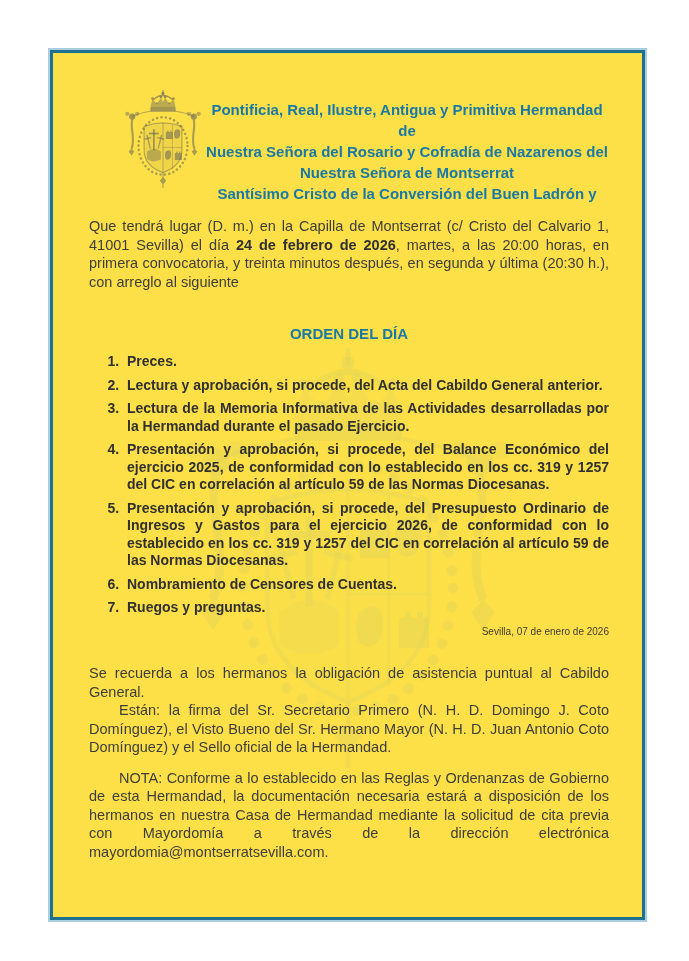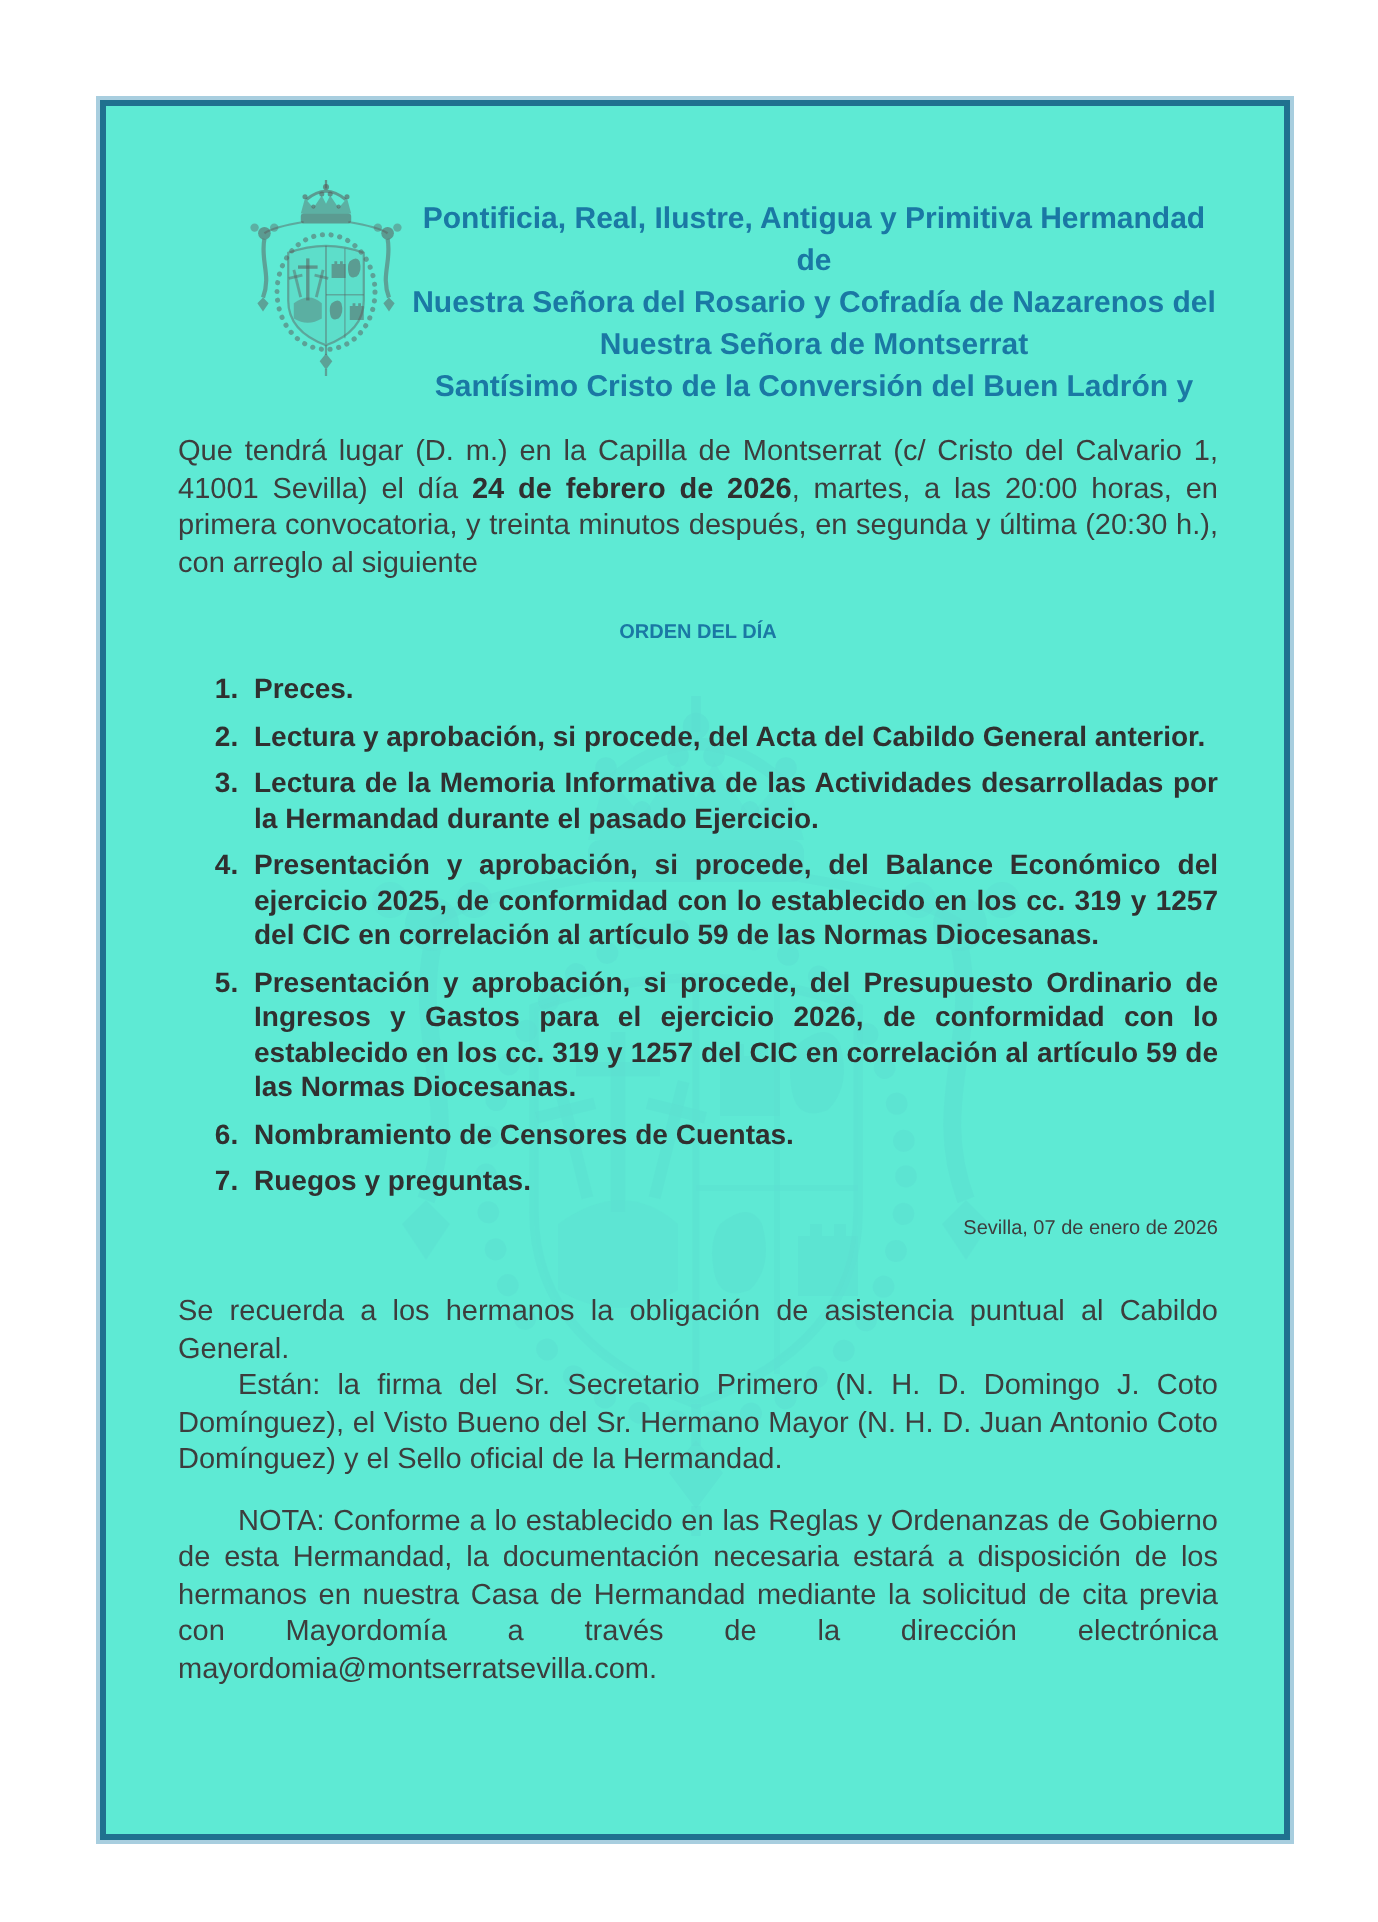--- a/index.html
+++ b/index.html
@@ -13,21 +13,21 @@
   html,body{background:#ffffff;}
   body{
     width:689px;height:961px;position:relative;
     font-family:"Liberation Sans","DejaVu Sans",sans-serif;
     color:var(--text-body);
   }
   .frame{
     position:absolute;left:50px;top:50px;width:595px;height:870px;
     border:3px solid var(--border-dark);
     outline:2px solid var(--border-light);
-    background:#5eead4;
+    background:#fde047;
     overflow:hidden;
   }
   .content{
     position:relative;height:100%;
     padding:37px 33px 0 36px;
     z-index:1;
   }
   
   .crest-watermark{
     position:absolute;left:50%;top:295px;width:360px;height:420px;
@@ -48,22 +48,22 @@
   }
   .indent{text-indent:30px;}
   .intro{margin-top:21px;}
   .doc-title{
     position:relative;z-index:1;margin-top:9px;text-align:center;
     color:var(--accent);font-weight:bold;font-size:20px;line-height:23px;
   }
   .details{margin-top:13px;}
   .details strong{color:var(--text-list);}
   .agenda-heading{
-    position:relative;z-index:1;margin-top:15px;text-align:center;
-    color:var(--accent);font-weight:bold;font-size:10px;line-height:21px;
+    position:relative;z-index:1;margin-top:32px;text-align:center;
+    color:var(--accent);font-weight:bold;font-size:15px;line-height:21px;
   }
   ol.agenda{
     position:relative;z-index:1;margin-top:9px;
     padding-left:34px;list-style:decimal;
   }
   ol.agenda li{
     font-weight:bold;color:var(--text-list);
     font-size:14px;line-height:17.5px;text-align:justify;
     margin-bottom:6px;padding-left:4px;
   }

